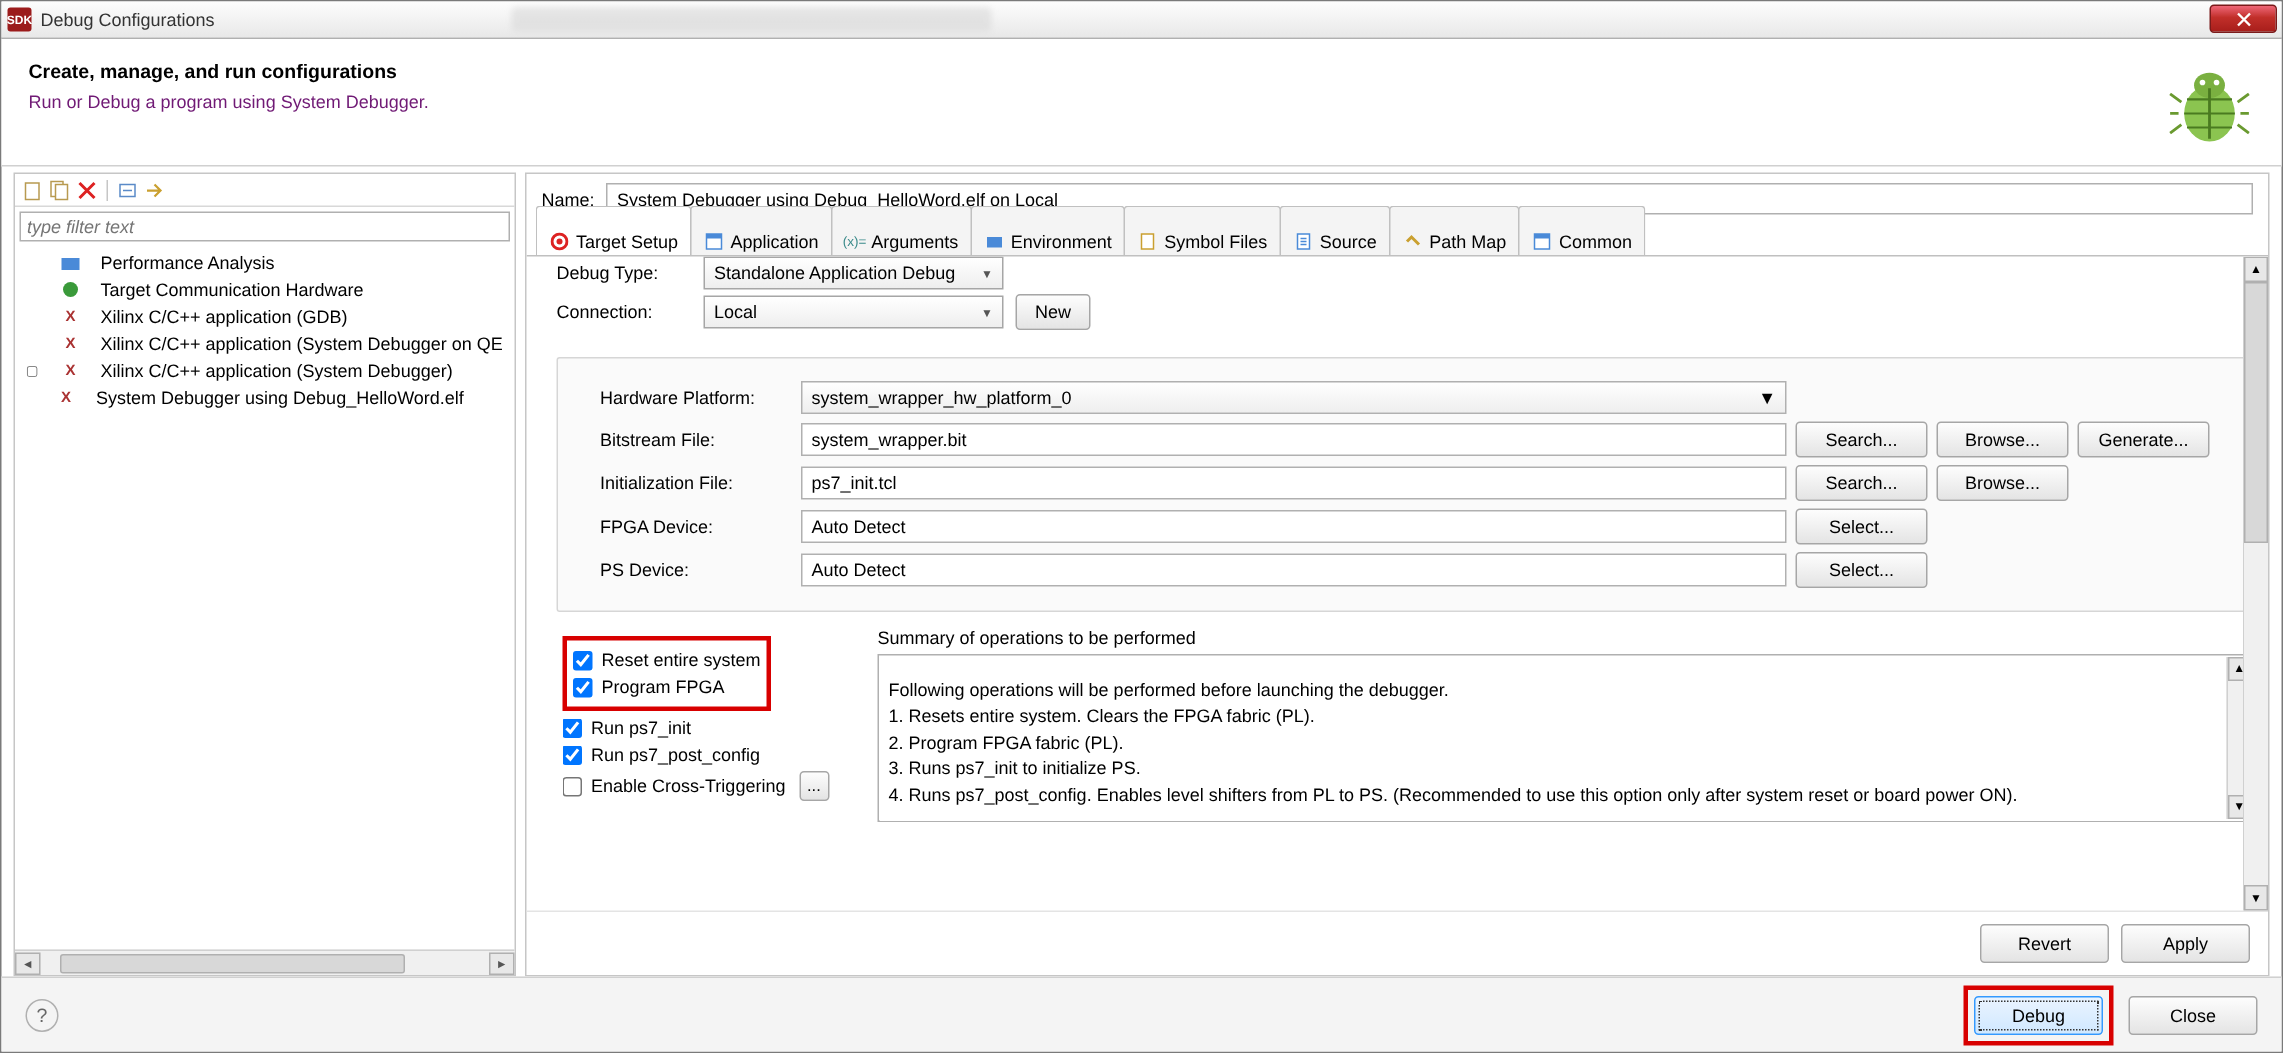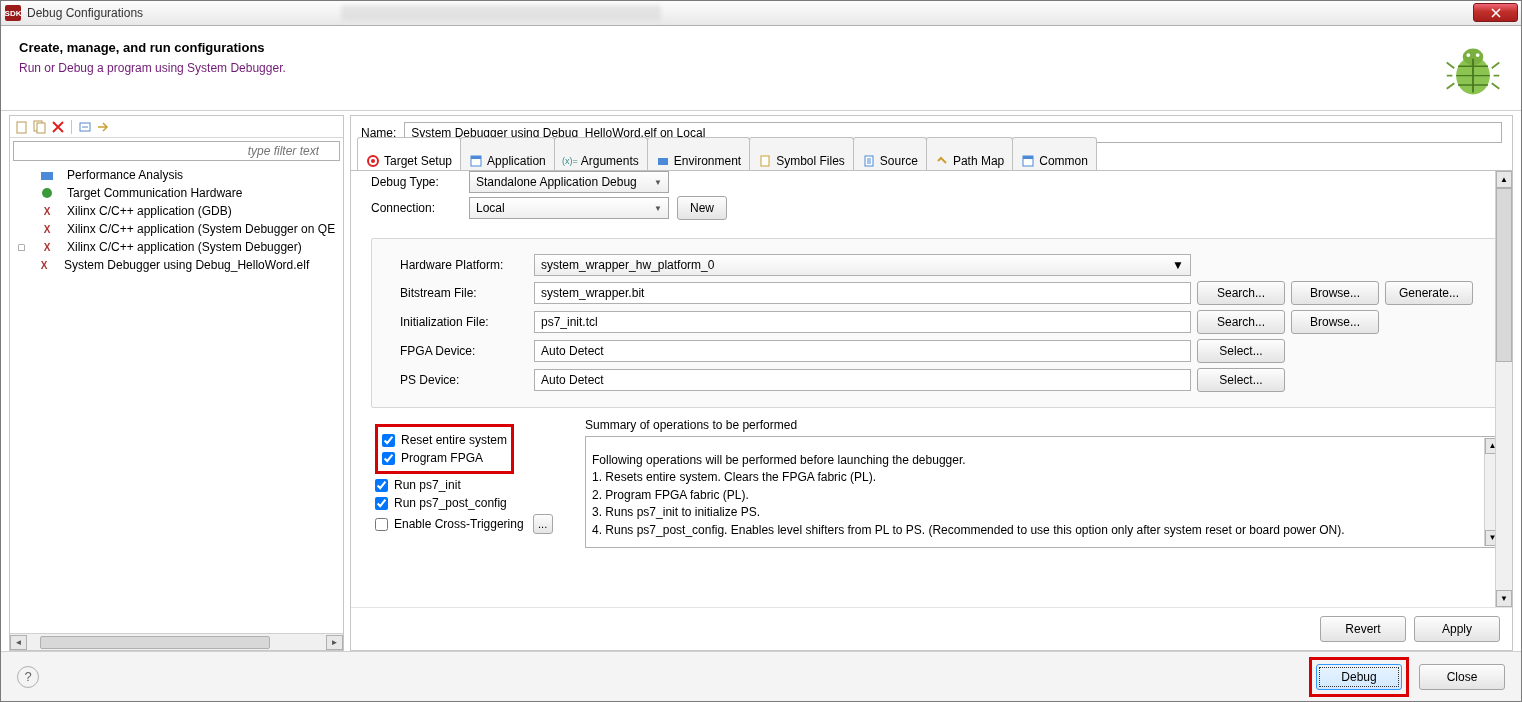--- a/index.html
+++ b/index.html
@@ -16,21 +16,21 @@
 .header h1 { font-size:13px; font-weight:bold; margin-bottom:6px; }
 .header .sub { font-size:12px; color:#701a75; }
 .bug-icon { width:60px; height:60px; }
 .bug-icon svg{width:100%;height:100%;}
 
 .body { flex:1; display:flex; padding: 4px 8px 0 8px; gap:6px; overflow:hidden; }
 .left-pane { width:335px; display:flex; flex-direction:column; border:1px solid #c6c6c6; background:#fff; }
 .toolbar { height:22px; border-bottom:1px solid #d8d8d8; display:flex; align-items:center; padding:0 4px; gap:2px; }
 .toolbar .tb { width:16px; height:16px; display:flex; align-items:center; justify-content:center; cursor:pointer; }
 .toolbar .sep { width:1px; height:14px; background:#c6c6c6; margin:0 3px; }
-.filter-input { margin:3px; width:calc(100% - 6px); height:20px; border:1px solid #b0b0b0; padding:0 20px; font-size:12px; color:#888; font-style:italic;text-align:right; }
+.filter-input { margin:3px; width:calc(100% - 6px); height:20px; border:1px solid #b0b0b0; padding:0 4px; font-size:12px; color:#888; font-style:italic; }
 .tree { flex:1; overflow:auto; padding:2px 0; }
 .tree-item { display:flex; align-items:center; height:18px; padding-left:6px; gap:12px; white-space:nowrap; }
 .tree-item.child { padding-left:26px; }
 .tree-item .exp { width:11px; height:11px; display:flex; align-items:center; justify-content:center; font-size:9px; color:#666; }
 .ticon { width:16px; height:16px; display:flex; align-items:center; justify-content:center; font-size:10px; }
 .hscroll { height:17px; border-top:1px solid #d0d0d0; display:flex; align-items:center; background:#f0f0f0; position:relative;}
 .hscroll .arrow{width:17px;height:15px;border:1px solid #b0b0b0;background:#e8e8e8;display:flex;align-items:center;justify-content:center;font-size:8px;color:#555;}
 .hscroll .thumb{position:absolute;left:30px;width:230px;height:13px;top:2px;background:#d8d8d8;border:1px solid #b0b0b0;border-radius:2px;}
 .filter-status { padding:3px 4px; border-top:1px solid #e0e0e0; font-size:12px; }
 

